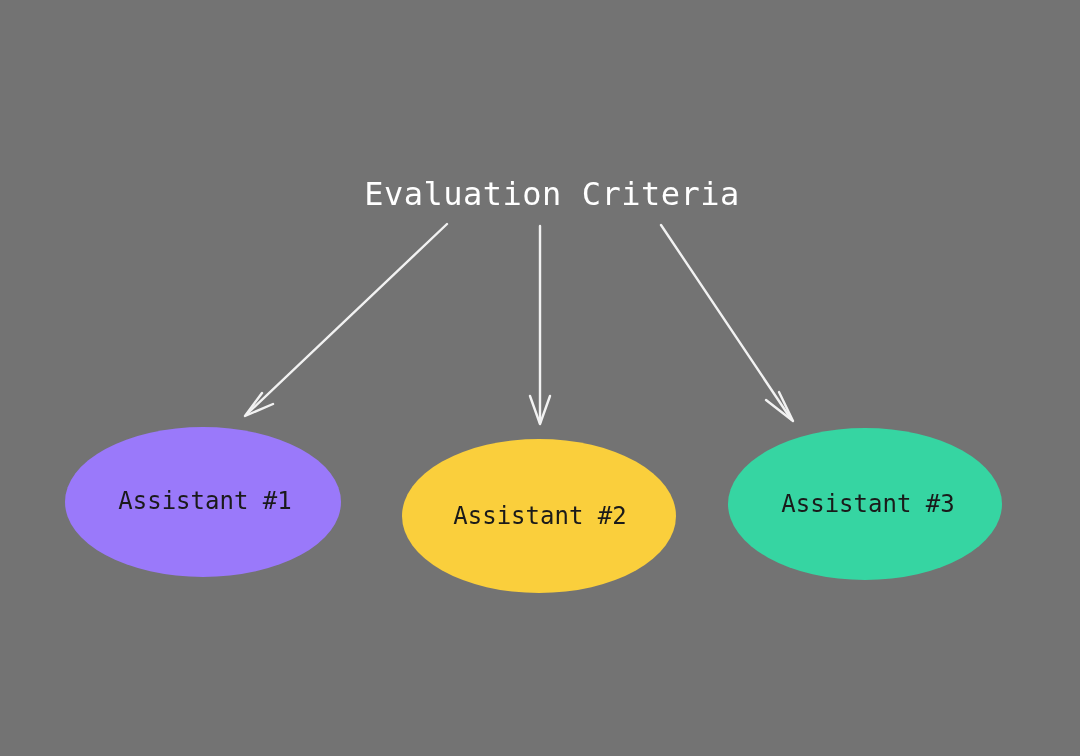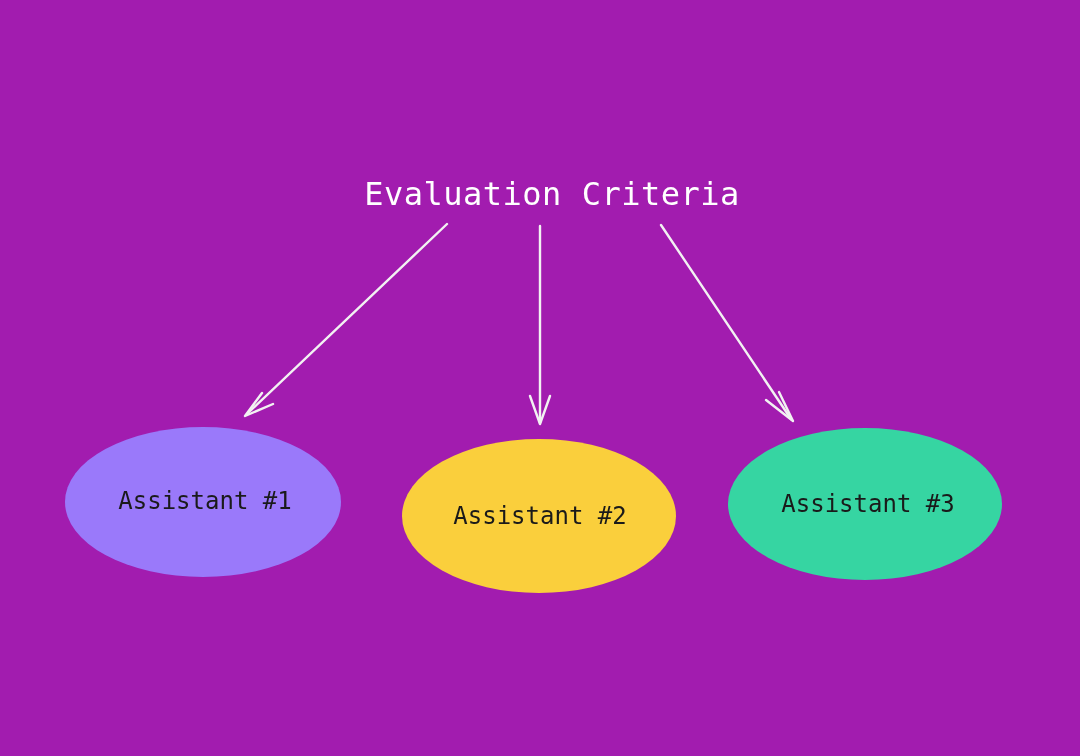--- a/index.html
+++ b/index.html
@@ -40,21 +40,21 @@
     font-size: 32px;
     font-weight: 400;
     letter-spacing: 0.5px;
     dominant-baseline: middle;
     text-anchor: middle;
   }
 </style>
 </head>
 <body>
 
-<div id="canvas" style="background: #a21caf;">
+<div id="canvas" style="background: #737373;">
   <svg id="diagram-svg" viewBox="0 0 1080 756" xmlns="http://www.w3.org/2000/svg">
 
     <g>
 
       <g>
         <line id="edge1-line" x1="447" y1="224" x2="247" y2="414" stroke="#f2f2f2" stroke-width="2.4" stroke-linecap="round"></line>
         <path id="edge1-head" d="M 262 393 L 245 416 L 273 404" fill="none" stroke="#f2f2f2" stroke-width="2.4" stroke-linejoin="round" stroke-linecap="round"></path>
       </g>
 
       <g>

